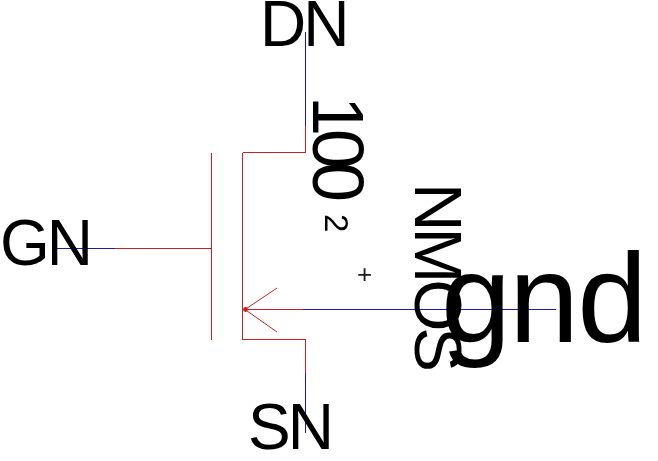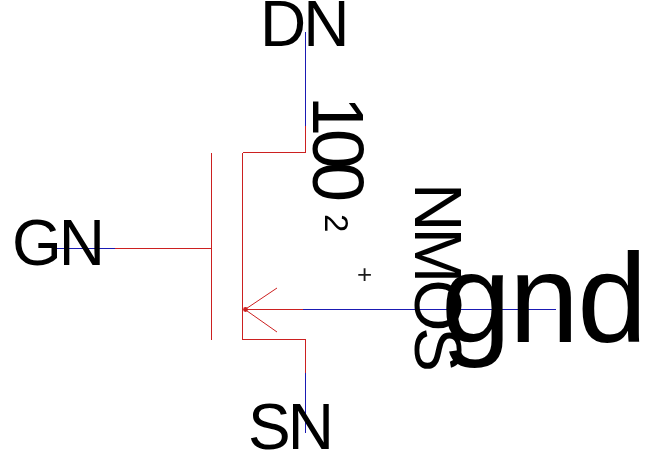--- a/index.html
+++ b/index.html
@@ -54,21 +54,21 @@
     <line x1="245" y1="309.5" x2="303" y2="309.5" stroke="var(--symbol-red)" stroke-width="1"></line>
     <g shape-rendering="auto">
       <line x1="245" y1="309.5" x2="277" y2="288" stroke="var(--symbol-red)" stroke-width="1"></line>
       <line x1="245" y1="309.5" x2="277" y2="332" stroke="var(--symbol-red)" stroke-width="1"></line>
       <circle cx="245.5" cy="309.5" r="2.4" fill="var(--symbol-red)"></circle>
     </g>
   </svg>
 
   <span class="lbl net" style="left:260px; top:-8px;">DN</span>
 
-  <span class="lbl net" style="left:12px; top:211px;text-align:right;">GN</span>
+  <span class="lbl net" style="left:0; top:211px;text-align:right;">GN</span>
 
   <span class="lbl net" style="left:248px; top:395px;">SN</span>
 
   <span class="lbl gnd" style="left:441px; top:236px;">gnd</span>
 
   <span class="lbl rot devtype" style="left:472px; top:183px;">NMOS</span>
 
   <span class="lbl rot param" style="left:374px; top:96px;">100</span>
 
   <span class="lbl rot paramsub" style="left:353px; top:214px;">2</span>

